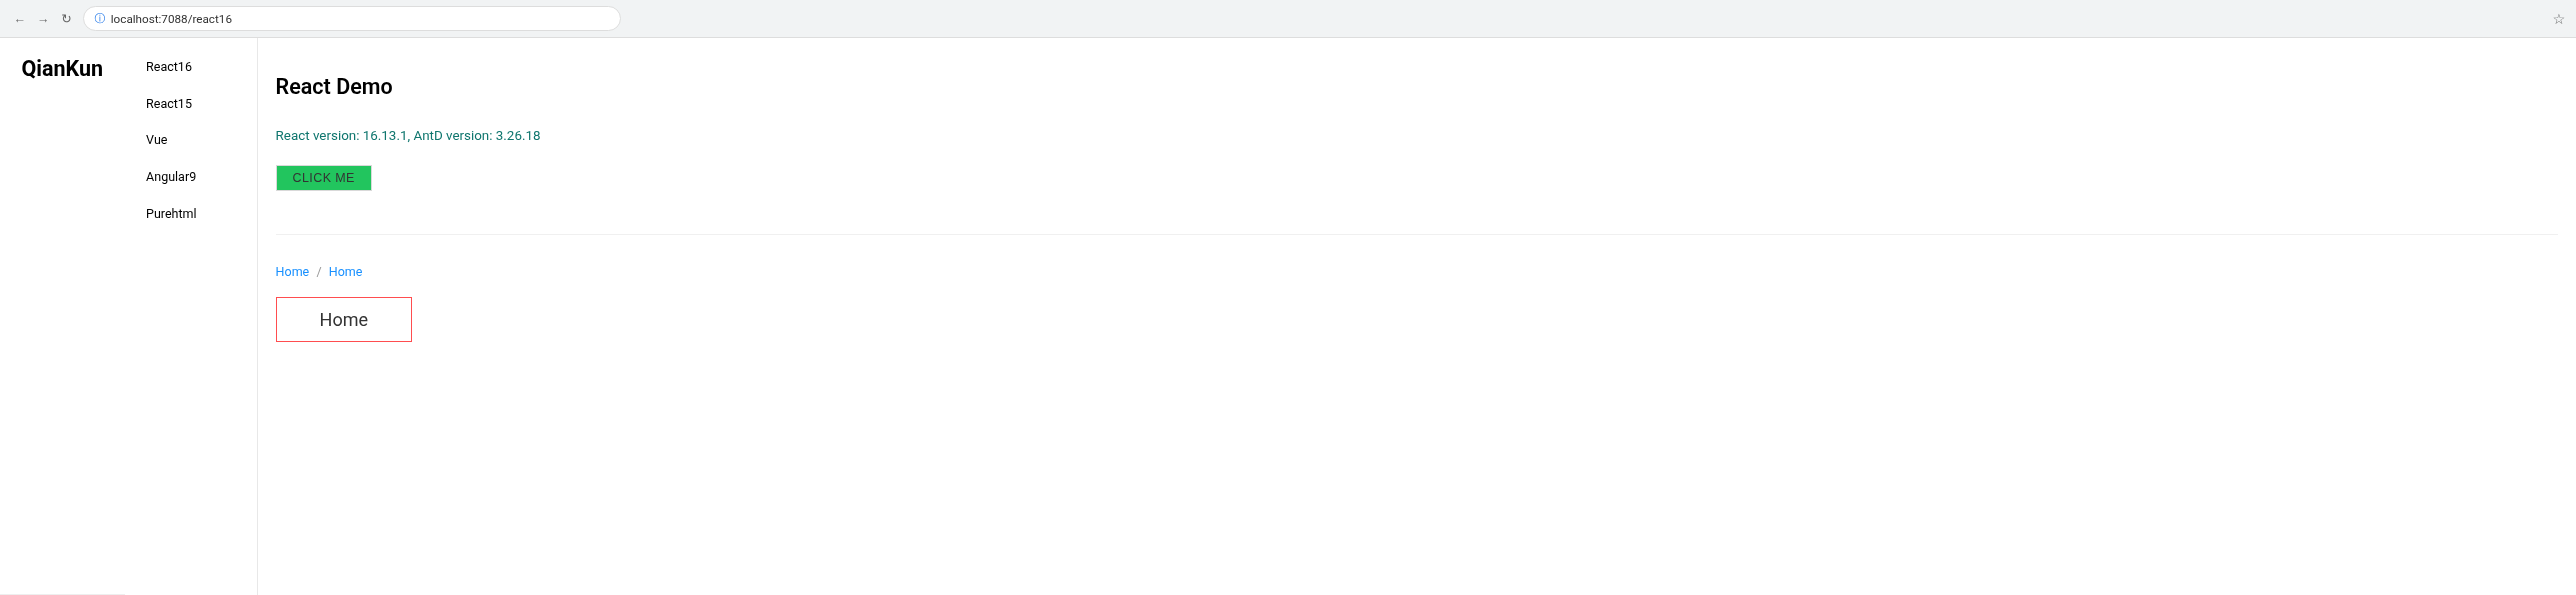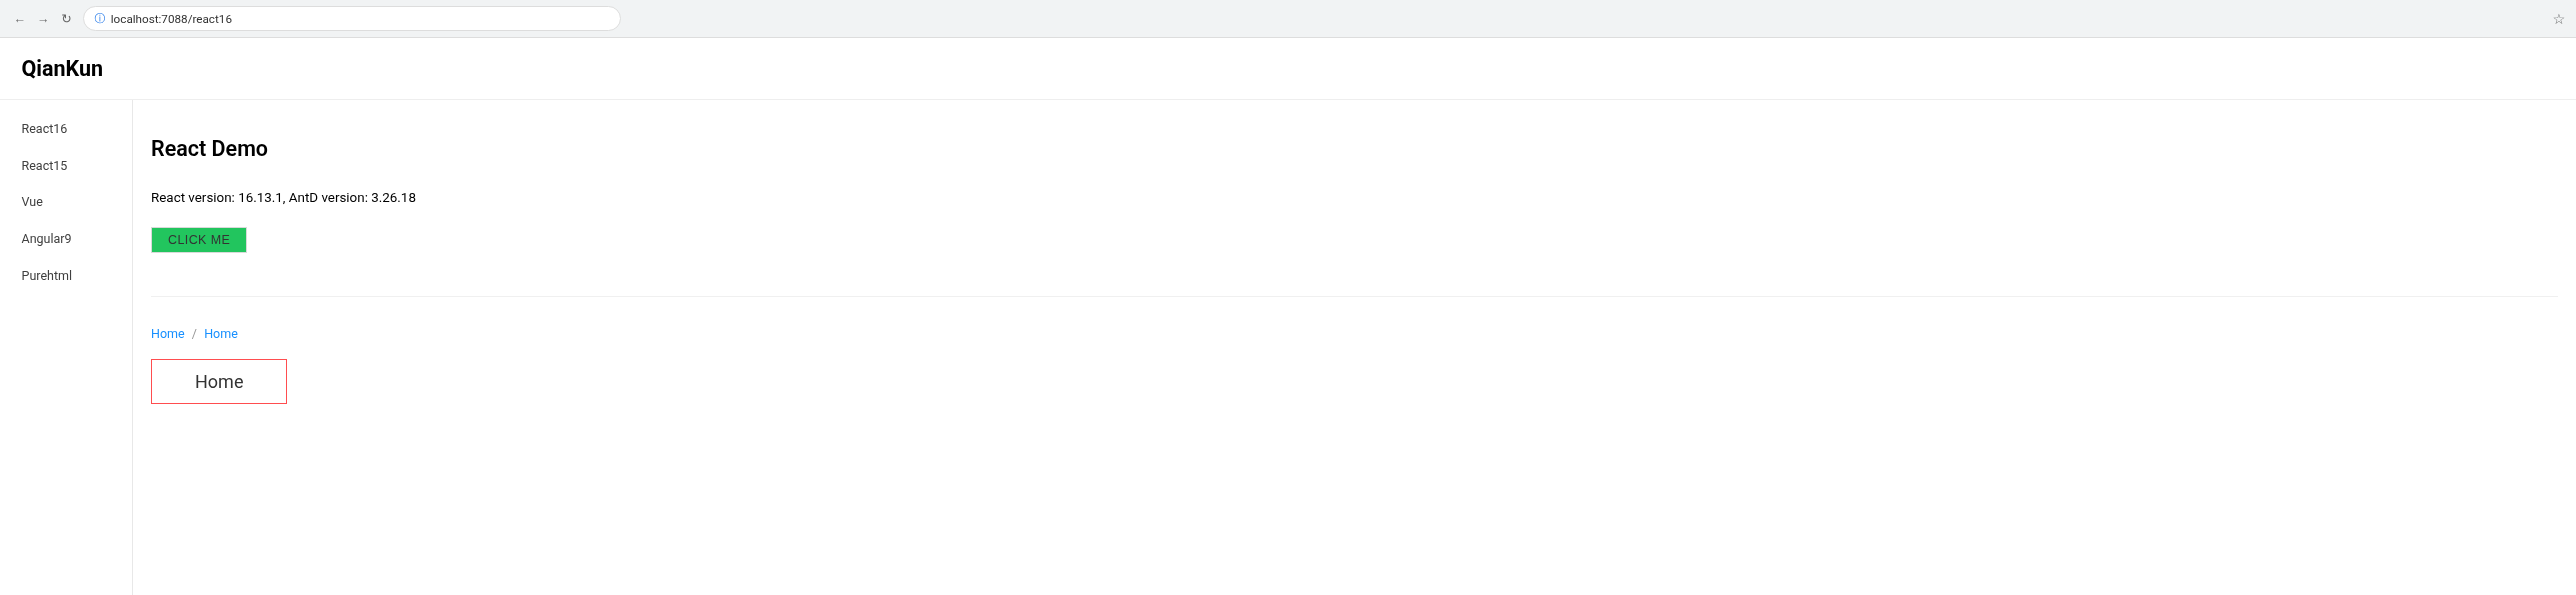--- a/index.html
+++ b/index.html
@@ -67,21 +67,21 @@
 
     .bookmark-icon {
       margin-left: auto;
       color: #666;
       font-size: 14.3px;
     }
 
     
     .page-container {
       display: flex;
-      flex-direction: column;
+      flex-direction: row;
       min-height: calc(100vh - 38px);
     }
 
     
     .app-header {
       padding: 18px 21.5px;
       border-bottom: 0.9px solid #eee;
     }
 
     .app-title {
@@ -99,21 +99,21 @@
     
     .sidebar {
       width: 133px;
       border-right: 0.9px solid #e8e8e8;
       padding-top: 10.8px;
     }
 
     .sidebar-item {
       padding: 9px 21.5px;
       font-size: 12.5px;
-      color: #404040;
+      color: #000000;
       cursor: pointer;
       line-height: 1.5;
     }
 
     
     .content-area {
       flex: 1;
       display: flex;
       flex-direction: column;
       align-items: flex-start;
@@ -122,21 +122,21 @@
 
     .demo-title {
       font-size: 21.5px;
       font-weight: 600;
       color: #000;
       margin-bottom: 29px;
     }
 
     .version-info {
       font-size: 13.4px;
-      color: #000000;
+      color: #0f766e;
       margin-bottom: 21.5px;
     }
 
     .click-me-btn {
       border: 0.9px solid #d9d9d9;
       background: #22c55e;
       color: #333;
       font-size: 12.5px;
       padding: 5.4px 16px;
       cursor: pointer;

